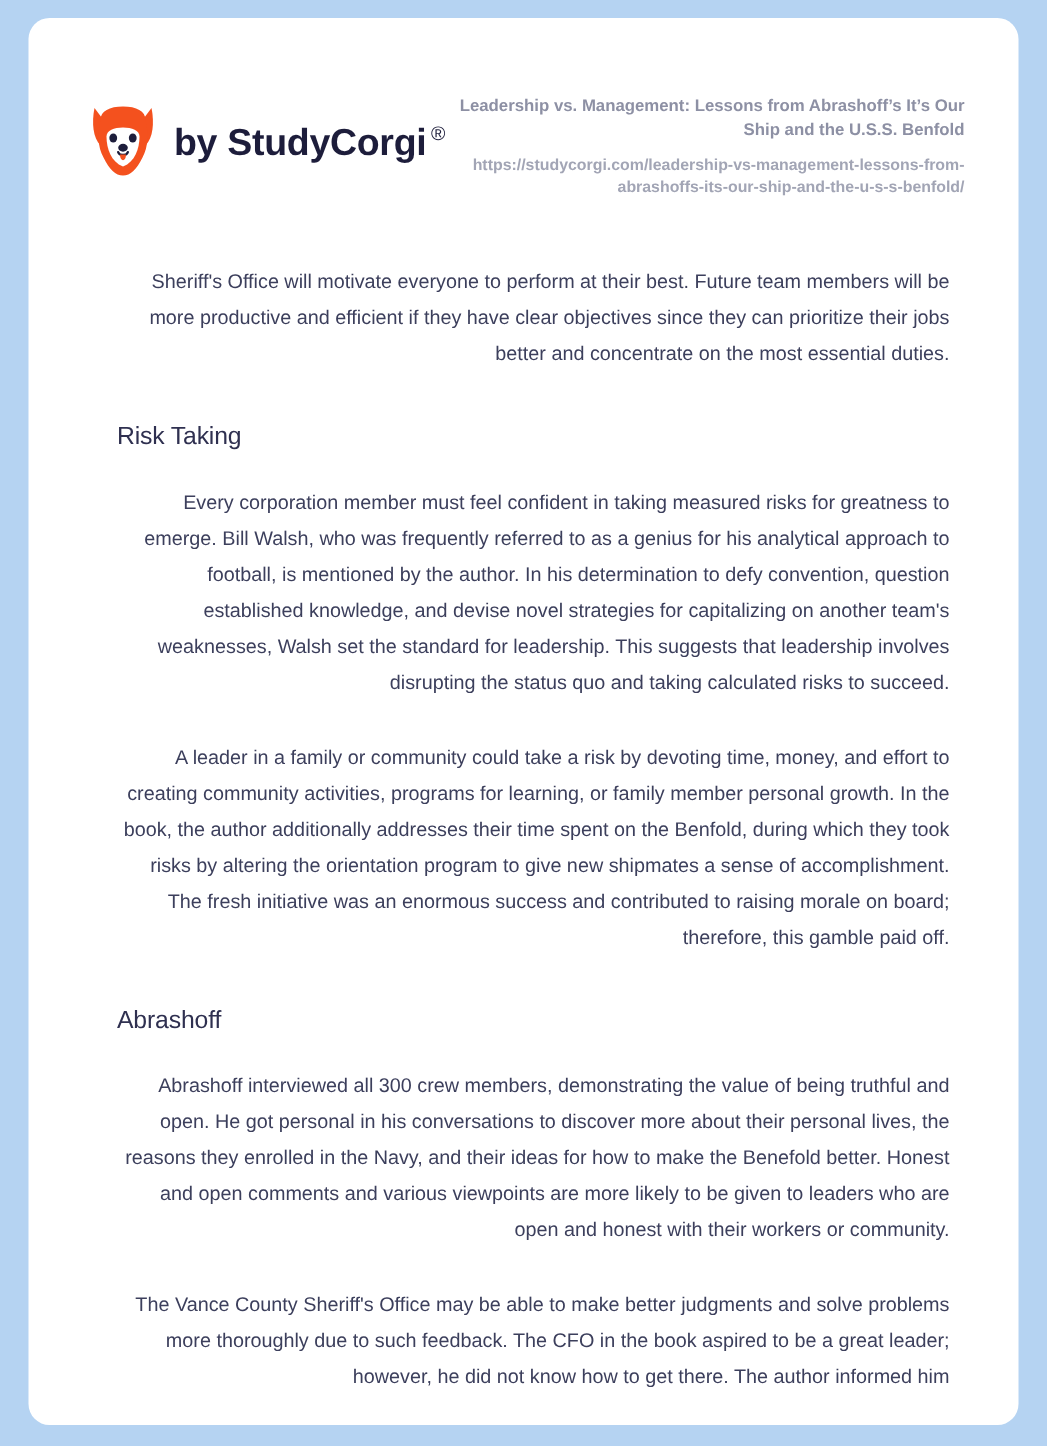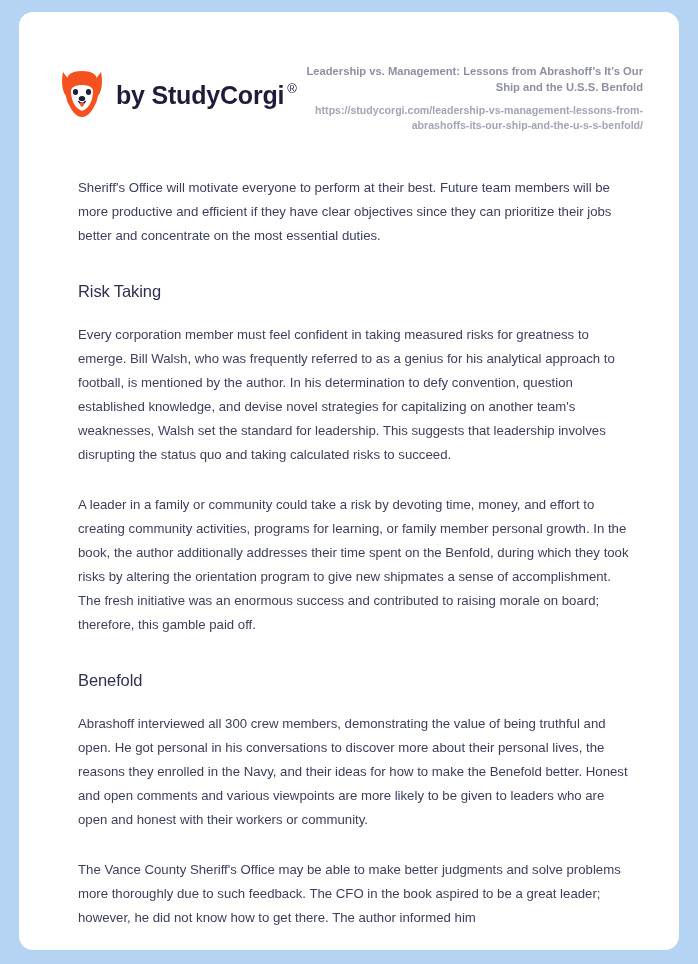--- a/index.html
+++ b/index.html
@@ -81,20 +81,21 @@
   
   .doc-body {
     padding: 0 46px 0 59px;
     margin-top: 42px;
   }
   .doc-body p {
     color: #3c3f5c;
     font-size: 13.2px;
     line-height: 1.82;
     margin: 0 0 26px 0;
+    text-align: right;
   }
   .doc-body p:last-child {
     margin-bottom: 16px;
   }
   .section-heading {
     color: #2f3050;
     font-size: 16.5px;
     font-weight: normal;
     margin: 34px 0 22px 0;
     letter-spacing: -0.1px;
@@ -135,19 +136,19 @@
   </div>
 
   <div class="doc-body">
 
     <p>Sheriff's Office will motivate everyone to perform at their best. Future team members will be more productive and efficient if they have clear objectives since they can prioritize their jobs better and concentrate on the most essential duties.</p>
 
     <h2 class="section-heading">Risk Taking</h2>
     <p>Every corporation member must feel confident in taking measured risks for greatness to emerge. Bill Walsh, who was frequently referred to as a genius for his analytical approach to football, is mentioned by the author. In his determination to defy convention, question established knowledge, and devise novel strategies for capitalizing on another team's weaknesses, Walsh set the standard for leadership. This suggests that leadership involves disrupting the status quo and taking calculated risks to succeed.</p>
     <p>A leader in a family or community could take a risk by devoting time, money, and effort to creating community activities, programs for learning, or family member personal growth. In the book, the author additionally addresses their time spent on the Benfold, during which they took risks by altering the orientation program to give new shipmates a sense of accomplishment. The fresh initiative was an enormous success and contributed to raising morale on board; therefore, this gamble paid off.</p>
 
-    <h2 class="section-heading">Benefold</h2>
+    <h2 class="section-heading">Abrashoff</h2>
     <p>Abrashoff interviewed all 300 crew members, demonstrating the value of being truthful and open. He got personal in his conversations to discover more about their personal lives, the reasons they enrolled in the Navy, and their ideas for how to make the Benefold better. Honest and open comments and various viewpoints are more likely to be given to leaders who are open and honest with their workers or community.</p>
     <p>The Vance County Sheriff's Office may be able to make better judgments and solve problems more thoroughly due to such feedback. The CFO in the book aspired to be a great leader; however, he did not know how to get there. The author informed him</p>
 
   </div>
 
 </div>
 
 </body></html>

